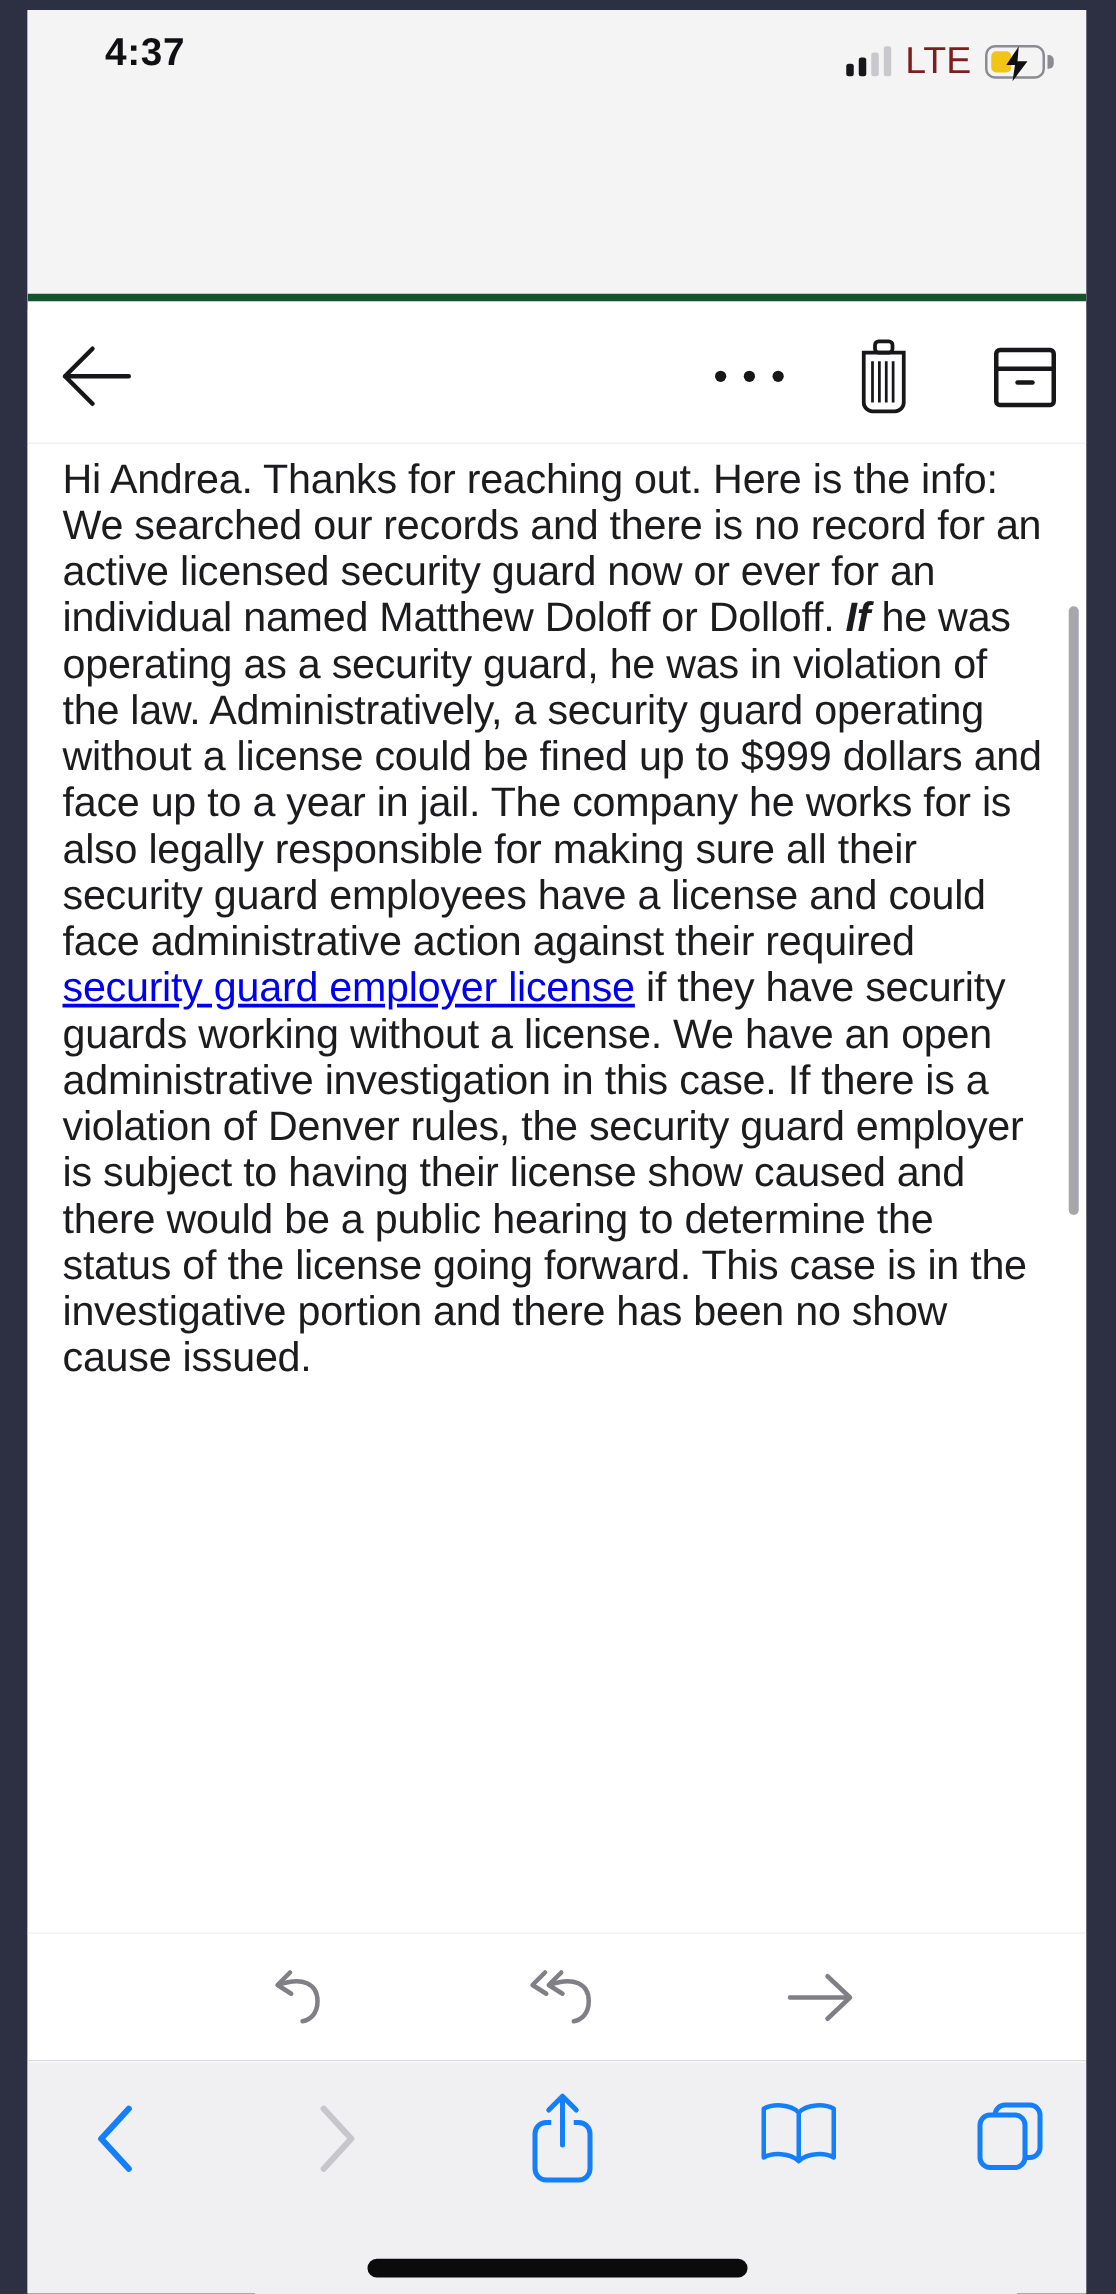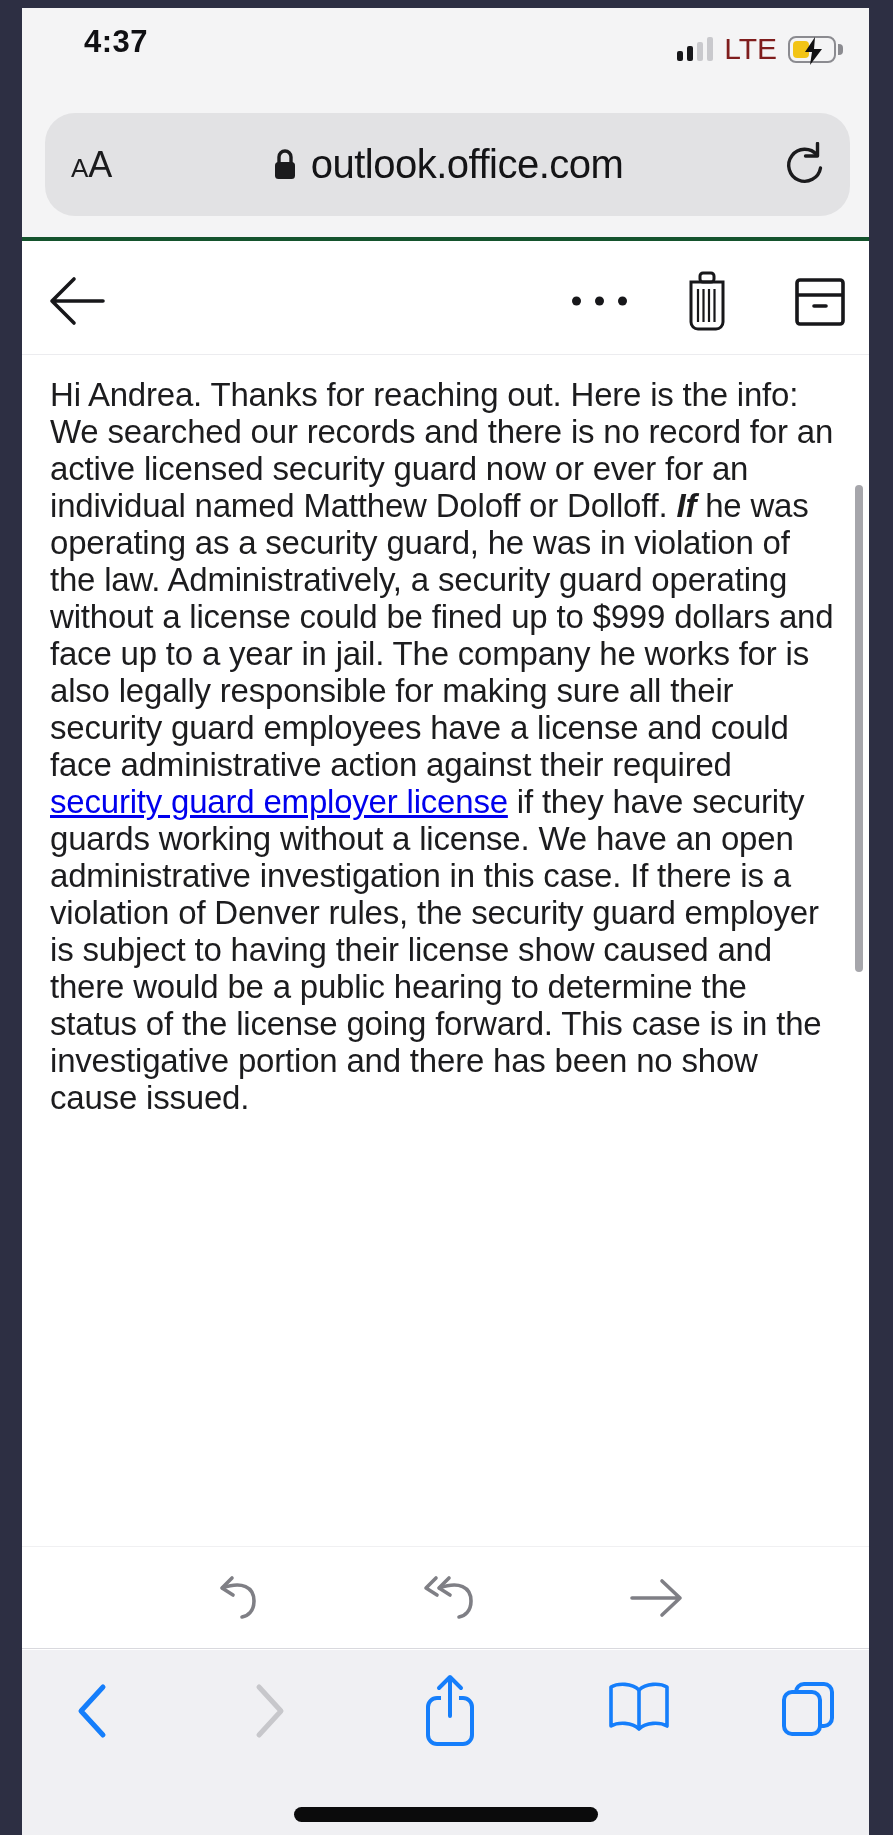--- a/index.html
+++ b/index.html
@@ -2,21 +2,21 @@
 <html><head>
 <meta charset="utf-8">
 <style>
   html,body { margin:0; padding:0; background:#2d2f43; }
   * { box-sizing:border-box; font-family:"Liberation Sans","DejaVu Sans",sans-serif; }
 
   .phone { position:relative; width:893px; height:1835px; background:#2d2f43; overflow:hidden; }
   .screen { position:absolute; left:22px; top:8px; width:847px; height:1827px; background:#ffffff; overflow:hidden; }
 
   
-  .top-chrome { position:absolute; top:0; left:0; width:847px; height:233px; background:#f4f4f5; border-bottom:4px solid #14532d; }
+  .top-chrome { position:absolute; top:0; left:0; width:847px; height:233px; background:#f4f4f5; border-bottom:6px solid #14532d; }
   .time { position:absolute; left:62px; top:16px; font-size:31px; font-weight:700; color:#101013; letter-spacing:.5px; }
   .status-right { position:absolute; right:26px; top:24px; display:flex; align-items:center; gap:11px; }
   .signal { display:flex; align-items:flex-end; gap:4px; height:24px; }
   .signal i { display:block; width:6px; border-radius:2px; }
   .signal i:nth-child(1){ height:10px; background:#17171a; }
   .signal i:nth-child(2){ height:15px; background:#17171a; }
   .signal i:nth-child(3){ height:19px; background:#c9c9cd; }
   .signal i:nth-child(4){ height:24px; background:#c9c9cd; }
   .lte { font-size:30px; color:#7f1d1d; }
   .battery { display:flex; align-items:center; }
@@ -35,21 +35,21 @@
   
   .mail-toolbar { position:absolute; top:240px; left:0; width:847px; height:107px; background:#ffffff; border-bottom:1px solid #ececef; }
   .mt-btn { position:absolute; top:50%; transform:translateY(-50%); line-height:0; }
   .back-btn { left:24px; }
   .more-btn { left:550px; display:flex; gap:14px; align-items:center; }
   .more-btn i { width:9px; height:9px; border-radius:50%; background:#17171a; }
   .trash-btn { left:662px; }
   .archive-btn { left:772px; }
 
   
-  .mail-body { position:absolute; top:348px; left:0; width:847px; height:1190px; background:#ffffff; padding:20px 28px 0 28px; overflow:hidden; }
+  .mail-body { position:absolute; top:348px; left:0; width:847px; height:1190px; background:#ffffff; padding:8px 28px 0 28px; overflow:hidden; }
   .mail-body p { margin:0 0 37px 0; font-size:33px; line-height:37px; color:#1c1c1e; letter-spacing:-0.2px; }
   .seg-bi { font-weight:700; font-style:italic; }
   .seg-link { color:#0000EE; text-decoration:underline; }
   .scrollbar-thumb { position:absolute; left:833px; top:477px; width:8px; height:487px; background:#a6a6ab; border-radius:4px; }
 
   
   .reply-bar { position:absolute; top:1538px; left:0; width:847px; height:103px; background:#ffffff; border-top:1px solid #f0f0f2; border-bottom:1px solid #d9d9de; }
   .rb-btn { position:absolute; top:50%; transform:translateY(-50%); line-height:0; }
   .reply-btn { left:192px; }
   .reply-all-btn { left:399px; }
@@ -85,36 +85,20 @@
           <div class="battery-body">
             <div class="battery-fill"></div>
             <svg class="battery-bolt" width="26" height="30" viewBox="0 0 26 30">
               <path d="M14 1 L4 16 L11 16 L9 29 L21 13 L13 13 Z" fill="#111113"></path>
             </svg>
           </div>
           <div class="battery-cap"></div>
         </div>
       </div>
 
-      <div class="url-pill">
-        <div class="aa-button">AA</div>
-        <div class="url-center">
-          <svg width="26" height="34" viewBox="0 0 26 34">
-            <path d="M7 15 V9 a6 6 0 0 1 12 0 v6" fill="none" stroke="#1b1b1d" stroke-width="3.4"></path>
-            <rect x="3" y="14" width="20" height="17" rx="3.5" fill="#1b1b1d"></rect>
-          </svg>
-          <span class="domain-text">outlook.office.com</span>
-        </div>
-        <div class="refresh-button">
-          <svg width="42" height="46" viewBox="0 0 42 46">
-            <path d="M35 13 A 16 16 0 1 0 38.5 26" fill="none" stroke="#1b1b1d" stroke-width="3.4" stroke-linecap="round"></path>
-            <path d="M35.5 1.5 V 14 H 23.5" fill="none" stroke="#1b1b1d" stroke-width="3.4" stroke-linecap="round" stroke-linejoin="round"></path>
-          </svg>
-        </div>
-      </div>
     </div>
 
     <div class="mail-toolbar">
       <div class="mt-btn back-btn">
         <svg width="62" height="58" viewBox="0 0 62 58">
           <path d="M6 29 H57 M6 29 L28 7 M6 29 L28 51" fill="none" stroke="#17171a" stroke-width="3.6" stroke-linecap="round" stroke-linejoin="round"></path>
         </svg>
       </div>
       <div class="mt-btn more-btn">
         <i></i>

